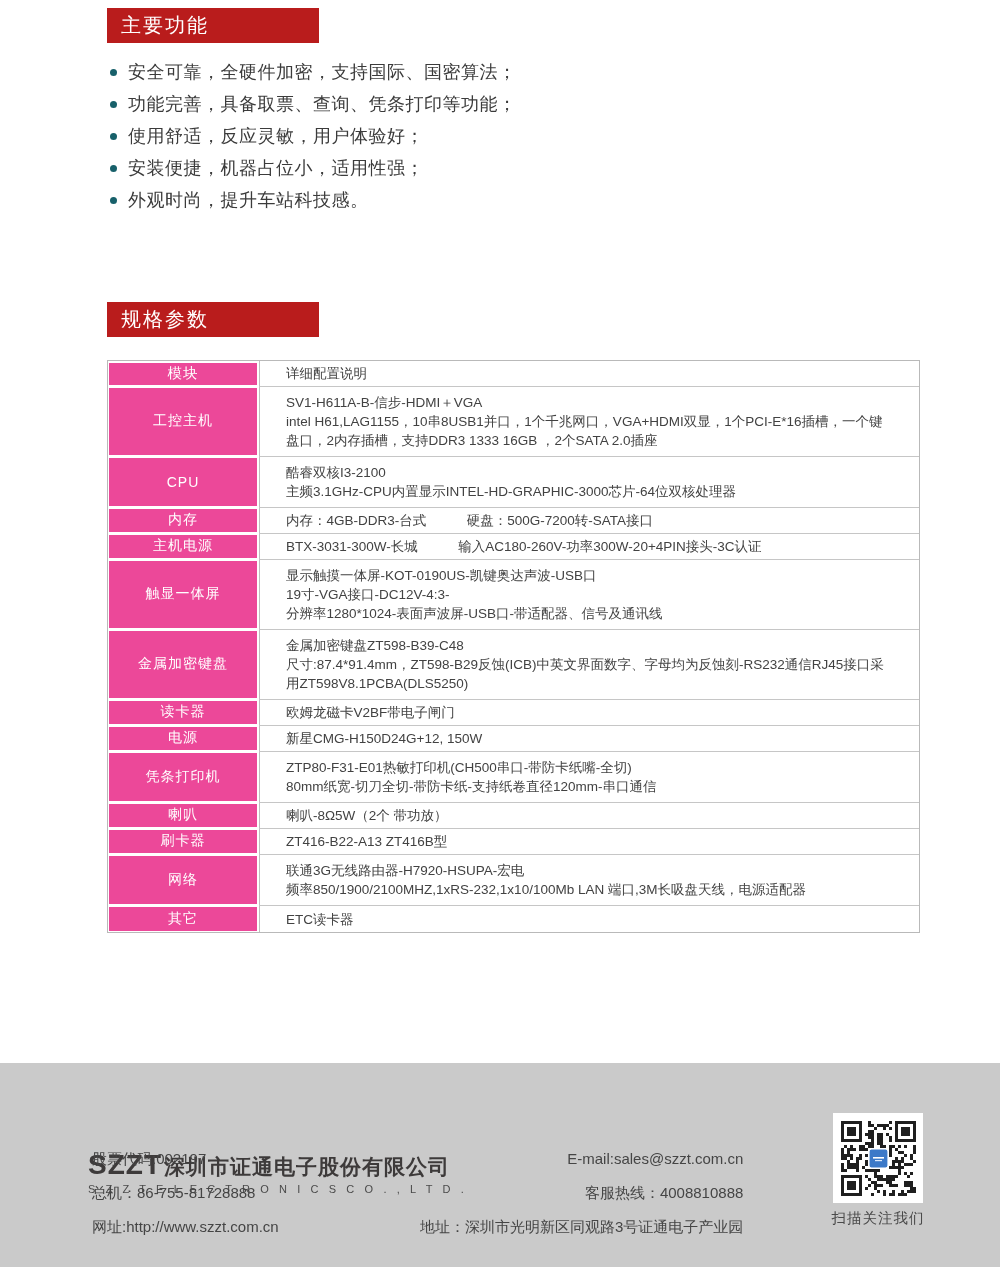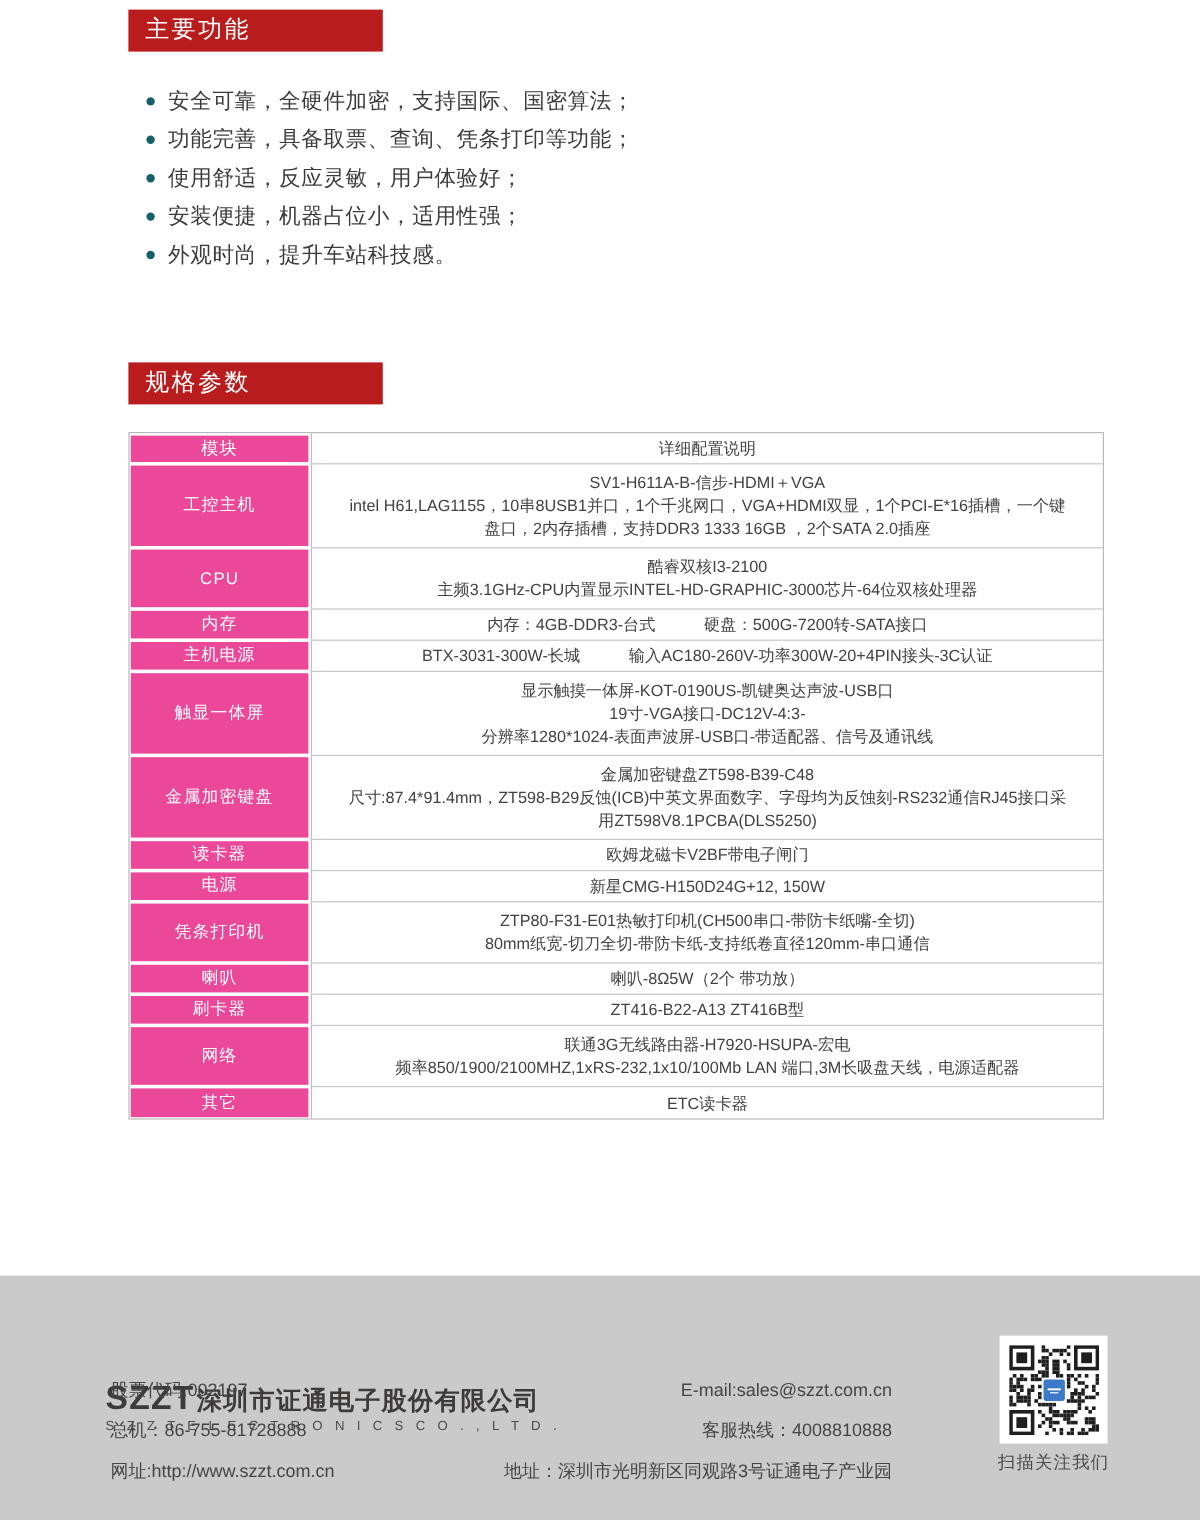--- a/index.html
+++ b/index.html
@@ -12,21 +12,21 @@
   .sec-title{
     position:absolute;left:107px;width:212px;height:35px;background:#b91c1c;
     color:#ffffff;font-size:20px;line-height:35px;padding-left:14px;
     letter-spacing:2px;box-sizing:border-box;
   }
   .sec-title.features-title{top:8px;}
   .sec-title.specs-title{top:302px;}
 
   
   .feature-list{
-    position:absolute;left:110px;top:61px;margin:12px;padding:0;list-style:none;
+    position:absolute;left:110px;top:61px;margin:0;padding:0;list-style:none;
   }
   .f-item{
     display:flex;align-items:center;height:22px;margin-bottom:10px;
     font-size:18px;color:#3b3b3b;letter-spacing:0.5px;
   }
   .dot{
     width:7px;height:7px;border-radius:50%;background:#17606a;
     margin-right:11px;flex:0 0 auto;
   }
 
@@ -38,21 +38,21 @@
   .t-row{display:flex;align-items:stretch;}
   .cell-module{
     width:148px;flex:0 0 148px;background:#ec4899;color:#ffffff;
     display:flex;align-items:center;justify-content:center;text-align:center;
     font-size:14px;letter-spacing:1px;margin:1.5px 2px 1.5px 1px;
     min-height:22px;
   }
   .cell-detail{
     flex:1;border-left:1px solid #bfbfbf;padding:3px 26px;box-sizing:border-box;
     display:flex;flex-direction:column;justify-content:center;
-    white-space:pre-line;line-height:19px;color:#424242;min-height:19px;text-align:center;
+    white-space:pre-line;line-height:19px;color:#424242;min-height:19px;
   }
   .t-row + .t-row .cell-detail{border-top:1px solid #c6c6c6;}
   .t-row.multi .cell-detail{padding-top:6px;padding-bottom:6px;}
   .t-row:last-child .cell-detail{min-height:27px;}
   .t-row.head .cell-module{font-size:14.5px;}
 
   
   .footer{
     position:absolute;left:0;top:1063px;width:1000px;height:204px;background:#cacaca;
     color:#454545;

